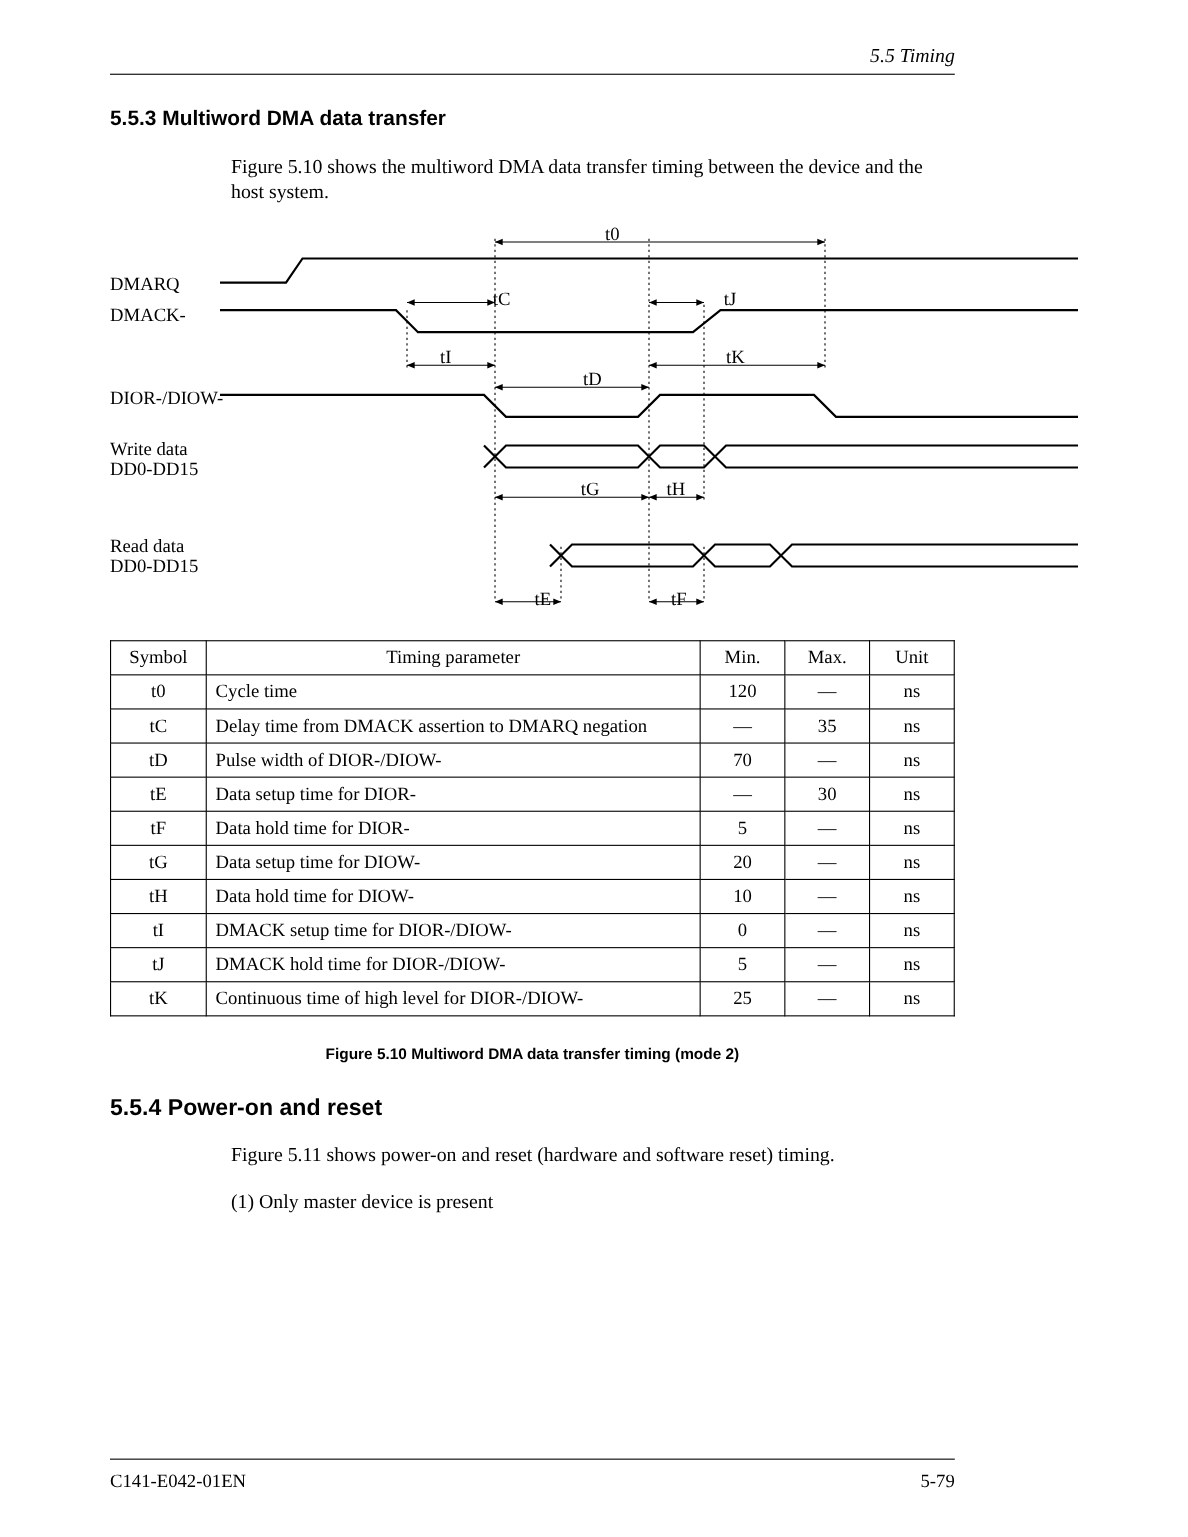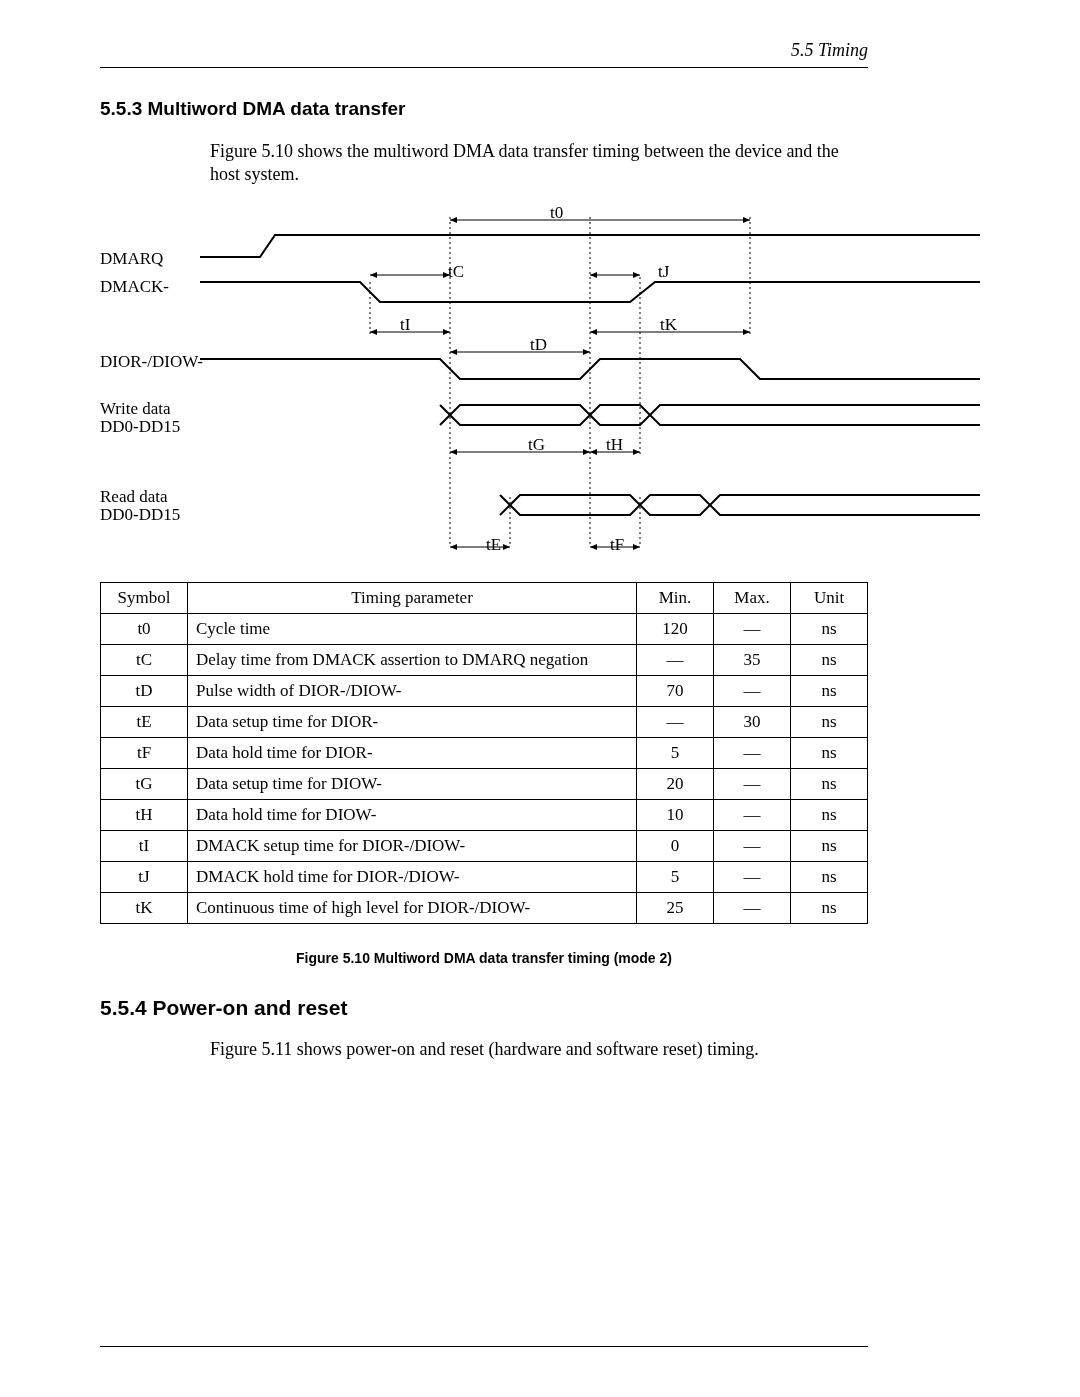--- a/index.html
+++ b/index.html
@@ -260,17 +260,22 @@
           <td class="c">—</td>
           <td class="c">ns</td>
         </tr>
       </tbody>
   </table>
 
   <div class="fig-caption">Figure 5.10      Multiword DMA data transfer timing (mode 2)</div>
 
   <div class="section-head2">5.5.4  Power-on and reset</div>
   <div class="body-indent">Figure 5.11 shows power-on and reset (hardware and software reset) timing.</div>
+  <div class="body-indent">(1)  Only master device is present</div>
 
   <div class="footer">
     <hr class="footer-hr">
+    <div class="footer-row">
+      <span>C141-E042-01EN</span>
+      <span>5-79</span>
+    </div>
   </div>
 </div>
 
 </body></html>

